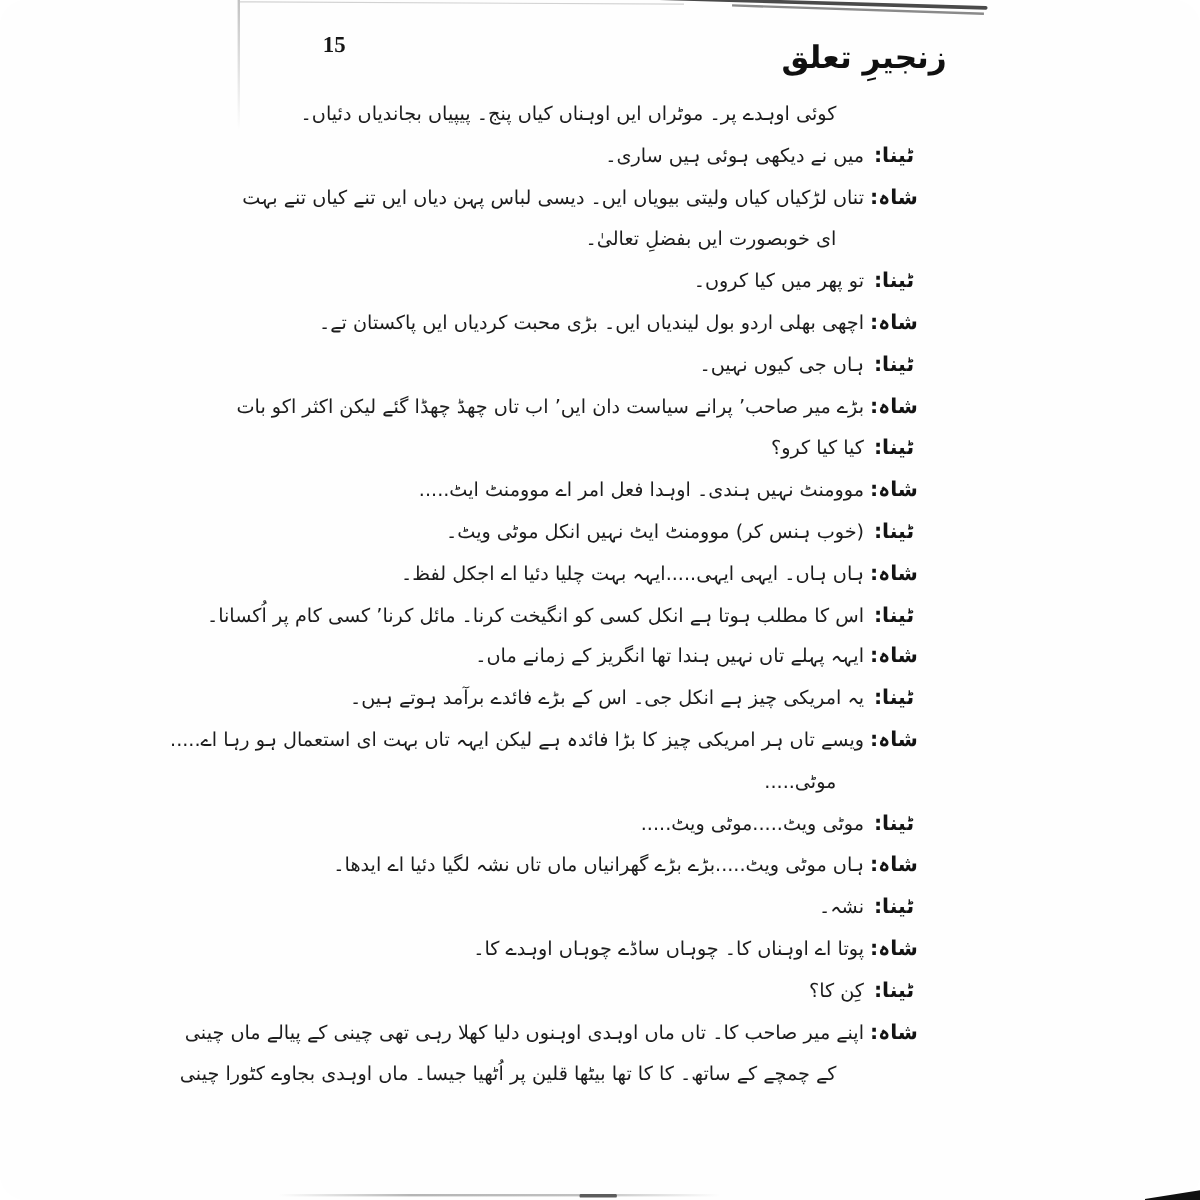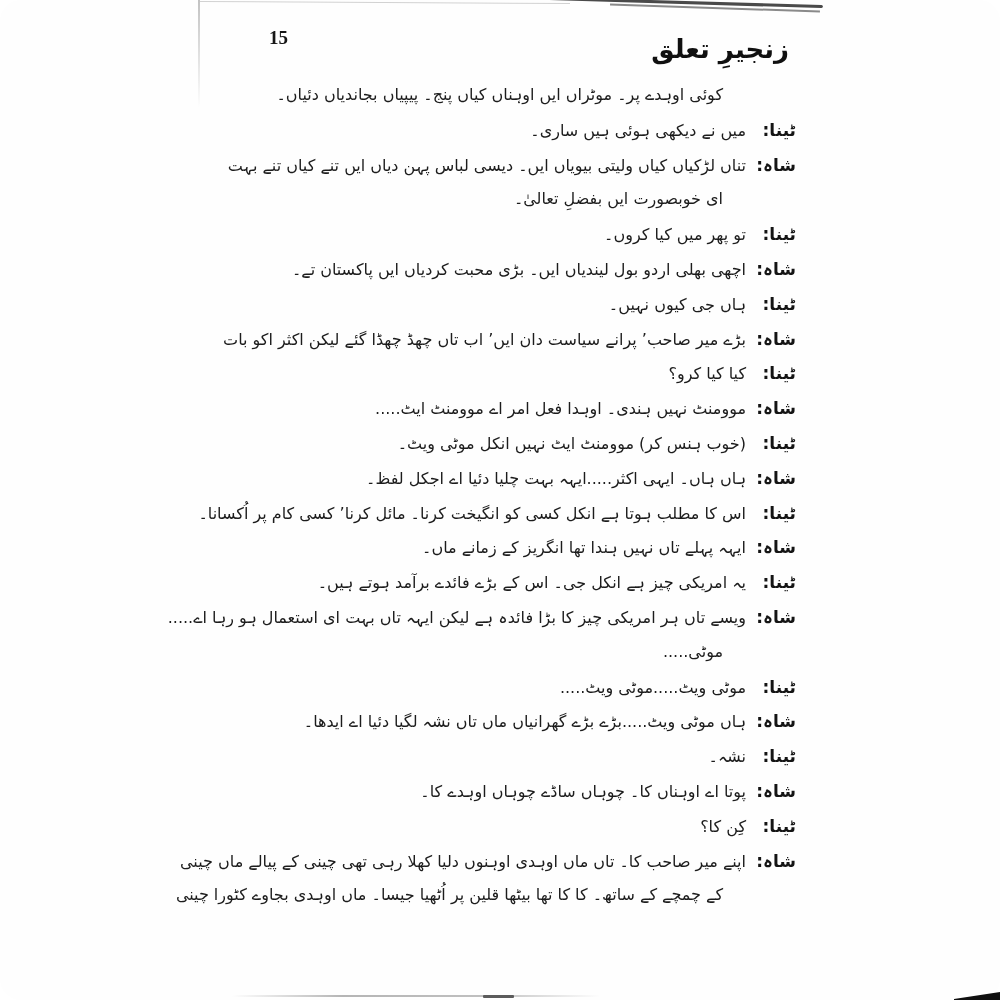--- a/index.html
+++ b/index.html
@@ -21,23 +21,23 @@
   .corner-br{position:absolute;right:0;bottom:0;width:46px;height:9px;background:#101010;
     clip-path:polygon(0 90%,100% 10%,100% 100%,0 100%);}
 
   
   .page-number{position:absolute;left:269px;top:27px;font-family:"Liberation Serif",serif;
     font-weight:bold;font-size:19px;color:#161616;}
   .book-title{position:absolute;right:211px;top:34px;direction:rtl;font-weight:bold;
     font-size:26px;color:#101010;letter-spacing:-.5px;}
 
   
-  .dialogue{position:absolute;top:78px;left:130px;right:204px;}
+  .dialogue{position:absolute;top:78px;left:130px;right:230px;}
   .row{display:flex;direction:rtl;height:34.8px;line-height:34.8px;align-items:baseline;}
-  .speaker{flex:0 0 50px;width:50px;font-weight:bold;font-size:17px;text-align:right;color:#141414;}
+  .speaker{flex:0 0 50px;width:50px;font-weight:bold;font-size:17px;text-align:center;color:#141414;}
   .line{flex:1;font-size:16px;text-align:right;white-space:nowrap;color:#1c1c1c;}
   .row.cont .line{padding-right:23px;}
 </style>
 </head>
 <body>
 
 <div class="page">
 
   <div class="edge-left"></div>
   <div class="edge-top-faint"></div>
@@ -102,21 +102,21 @@
     <span class="line">موومنٹ نہیں ہندی۔ اوہدا فعل امر اے موومنٹ ایٹ.....</span>
   </div>
 
   <div class="row">
     <span class="speaker">ٹینا:</span>
     <span class="line">(خوب ہنس کر) موومنٹ ایٹ نہیں انکل موٹی ویٹ۔</span>
   </div>
 
   <div class="row">
     <span class="speaker">شاہ:</span>
-    <span class="line">ہاں ہاں۔ ایہی اکثر.....ایہہ بہت چلیا دئیا اے اجکل لفظ۔</span>
+    <span class="line">ہاں ہاں۔ ایہی ایہی.....ایہہ بہت چلیا دئیا اے اجکل لفظ۔</span>
   </div>
 
   <div class="row">
     <span class="speaker">ٹینا:</span>
     <span class="line">اس کا مطلب ہوتا ہے انکل کسی کو انگیخت کرنا۔ مائل کرنا’ کسی کام پر اُکسانا۔</span>
   </div>
 
   <div class="row">
     <span class="speaker">شاہ:</span>
     <span class="line">ایہہ پہلے تاں نہیں ہندا تھا انگریز کے زمانے ماں۔</span>

